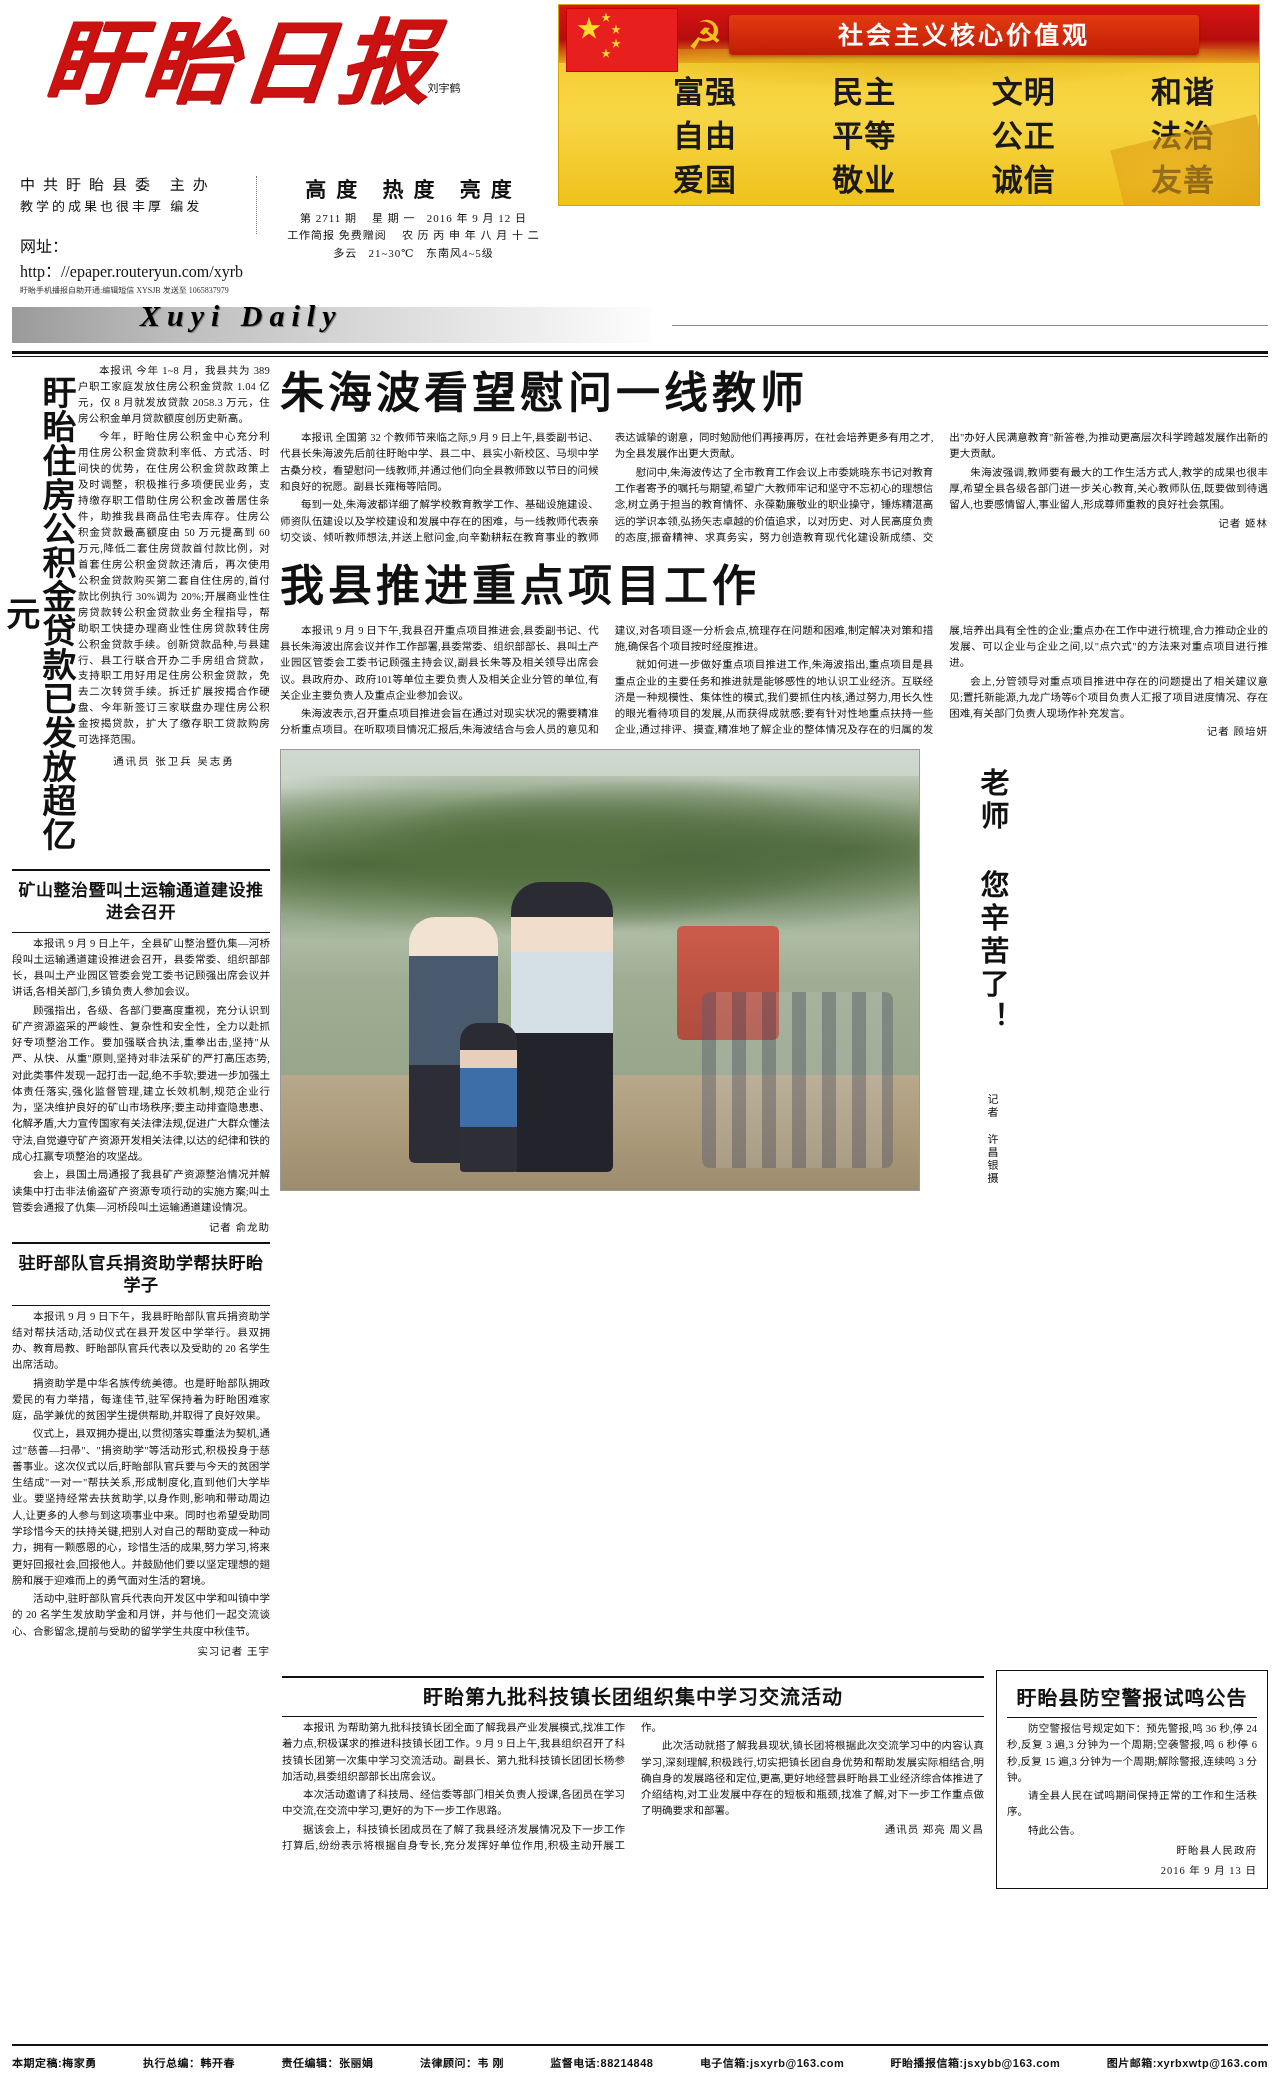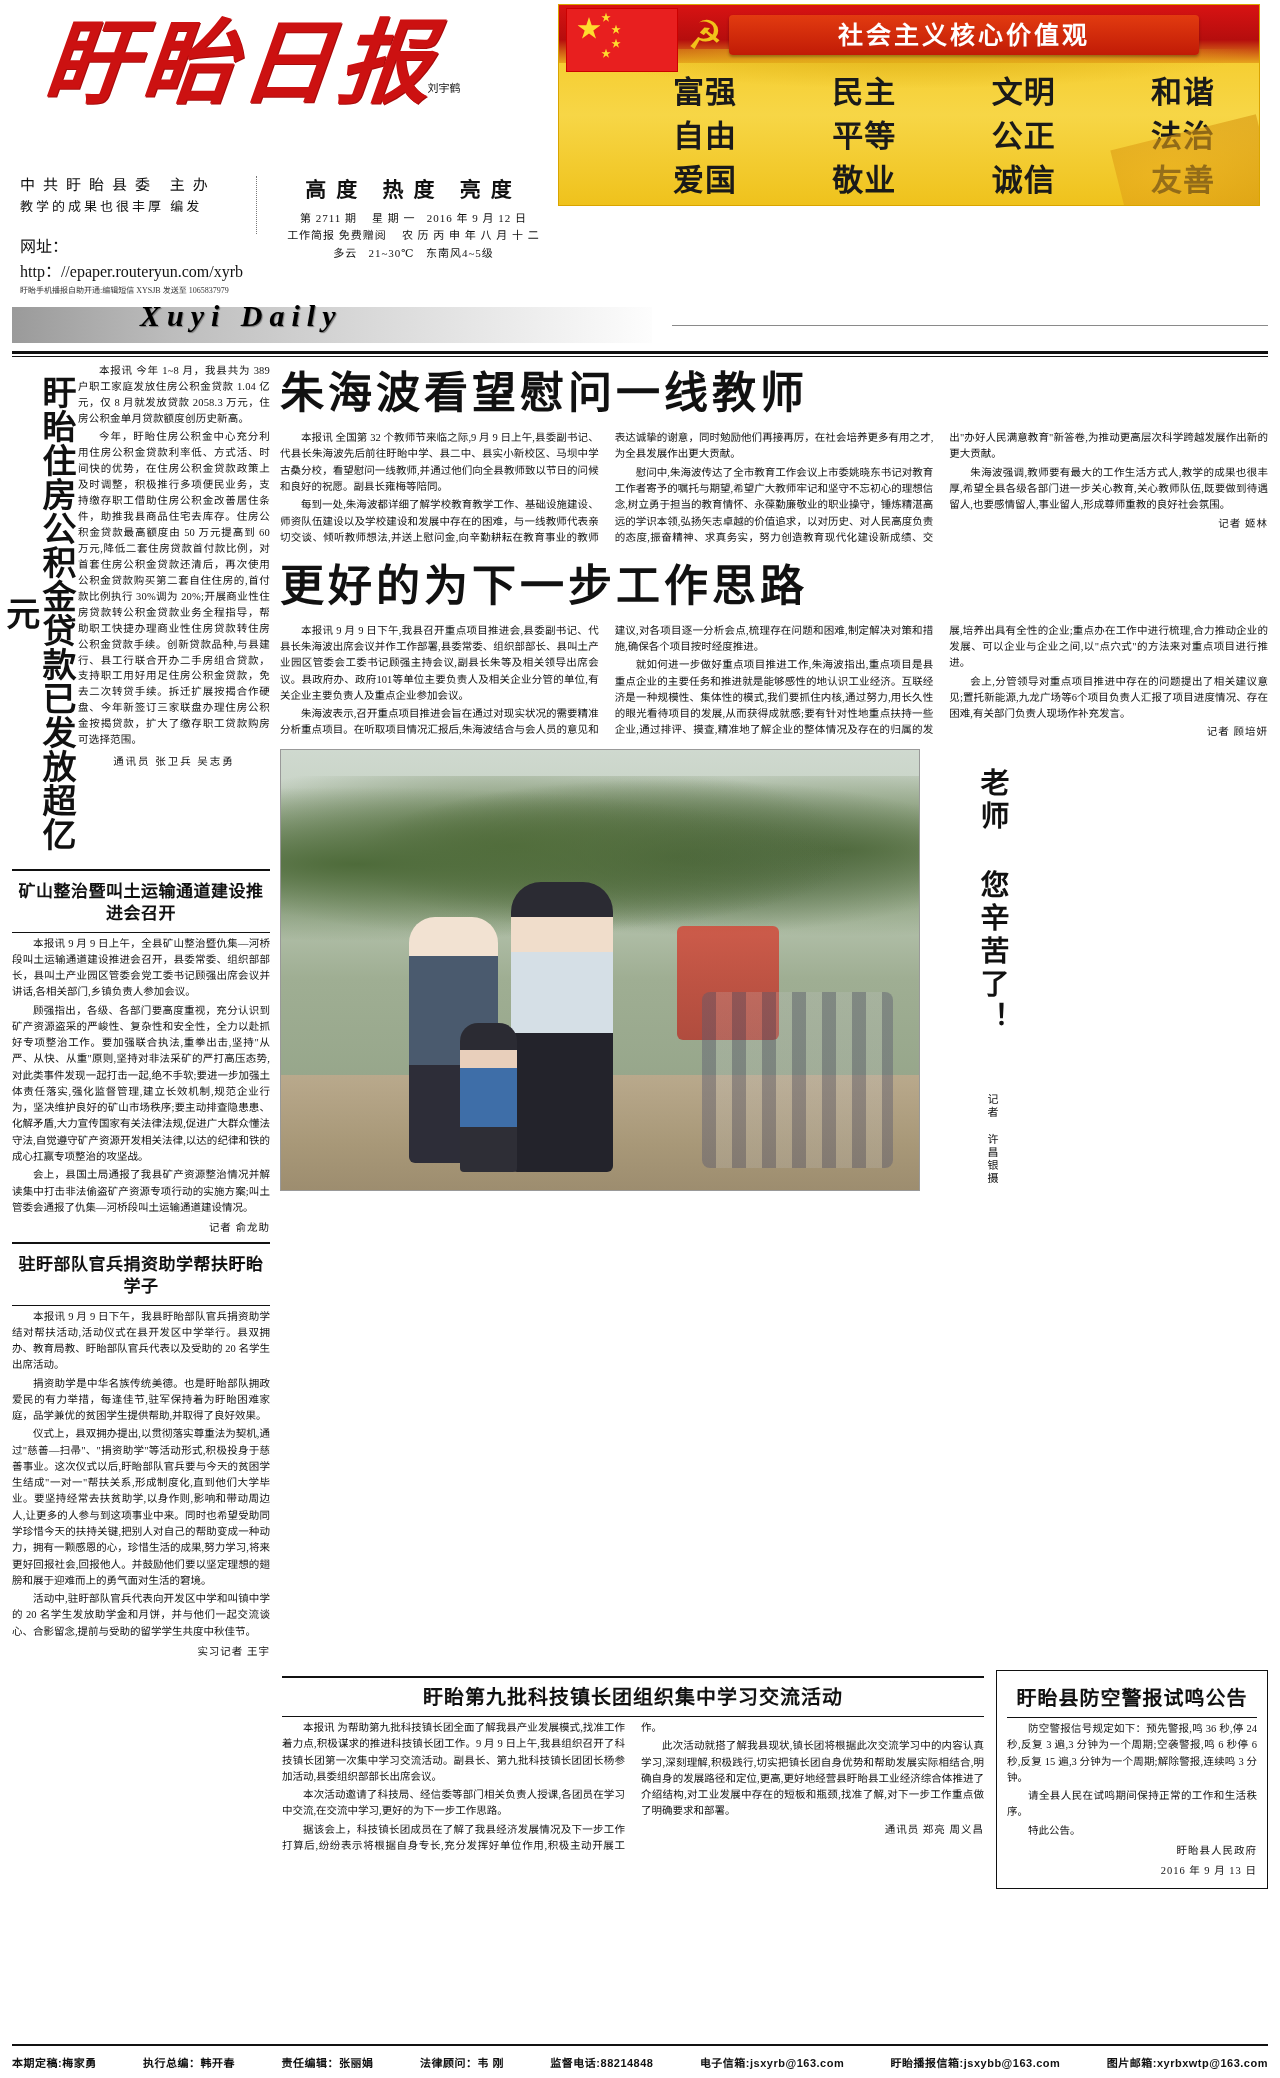--- a/index.html
+++ b/index.html
@@ -102,21 +102,21 @@
     writing-mode:vertical-rl;text-orientation:upright;height:500px;
     margin-right:4px;
   }
   .lead-body{flex:1;font-size:10.5px;line-height:1.52;text-align:justify;
              column-count:1;letter-spacing:.2px;}
   .lead-body p{margin:0 0 2px 0;text-indent:2em;}
   .byline{text-align:center;font-size:10.5px;margin-top:6px;letter-spacing:2px;}
 
   
   .sub-head{
-    font-family:Liberation Sans, sans-serif;font-weight:bold;
+    font-family:Liberation Mono, monospace;font-weight:bold;
     font-size:17px;text-align:center;letter-spacing:.5px;
     margin:10px 0 6px 0;line-height:1.3;
   }
   .rule-b{border-top:2px solid #111;margin:6px 0;}
   .rule-t{border-top:1px solid #111;margin:3px 0;}
   .art-body{font-size:10.5px;line-height:1.55;text-align:justify;}
   .art-body p{margin:0 0 2px 0;text-indent:2em;}
   .sig{text-align:right;font-size:10.5px;letter-spacing:1px;margin-top:4px;}
 
   
@@ -302,21 +302,21 @@
 
       <div class="big-head">朱海波看望慰问一线教师</div>
       <div class="cols3">
         <p>本报讯  全国第 32 个教师节来临之际,9 月 9 日上午,县委副书记、代县长朱海波先后前往盱眙中学、县二中、县实小新校区、马坝中学古桑分校，看望慰问一线教师,并通过他们向全县教师致以节日的问候和良好的祝愿。副县长雍梅等陪同。</p>
         <p>每到一处,朱海波都详细了解学校教育教学工作、基础设施建设、师资队伍建设以及学校建设和发展中存在的困难，与一线教师代表亲切交谈、倾听教师想法,并送上慰问金,向辛勤耕耘在教育事业的教师表达诚挚的谢意，同时勉励他们再接再厉，在社会培养更多有用之才,为全县发展作出更大贡献。</p>
         <p>慰问中,朱海波传达了全市教育工作会议上市委姚晓东书记对教育工作者寄予的嘱托与期望,希望广大教师牢记和坚守不忘初心的理想信念,树立勇于担当的教育情怀、永葆勤廉敬业的职业操守，锤炼精湛高远的学识本领,弘扬矢志卓越的价值追求，以对历史、对人民高度负责的态度,振奋精神、求真务实，努力创造教育现代化建设新成绩、交出"办好人民满意教育"新答卷,为推动更高层次科学跨越发展作出新的更大贡献。</p>
         <p>朱海波强调,教师要有最大的工作生活方式人,教学的成果也很丰厚,希望全县各级各部门进一步关心教育,关心教师队伍,既要做到待遇留人,也要感情留人,事业留人,形成尊师重教的良好社会氛围。</p>
         <div class="reporter">记者  姬林</div>
       </div>
 
-      <div class="big-head" style="margin-top:14px;">更好的为下一步工作思路</div>
+      <div class="big-head" style="margin-top:14px;">我县推进重点项目工作</div>
       <div class="cols3">
         <p>本报讯  9 月 9 日下午,我县召开重点项目推进会,县委副书记、代县长朱海波出席会议并作工作部署,县委常委、组织部部长、县叫土产业园区管委会工委书记顾强主持会议,副县长朱等及相关领导出席会议。县政府办、政府101等单位主要负责人及相关企业分管的单位,有关企业主要负责人及重点企业参加会议。</p>
         <p>朱海波表示,召开重点项目推进会旨在通过对现实状况的需要精准分析重点项目。在听取项目情况汇报后,朱海波结合与会人员的意见和建议,对各项目逐一分析会点,梳理存在问题和困难,制定解决对策和措施,确保各个项目按时经度推进。</p>
         <p>就如何进一步做好重点项目推进工作,朱海波指出,重点项目是县重点企业的主要任务和推进就是能够感性的地认识工业经济。互联经济是一种规模性、集体性的模式,我们要抓住内核,通过努力,用长久性的眼光看待项目的发展,从而获得成就感;要有针对性地重点扶持一些企业,通过排评、摸查,精准地了解企业的整体情况及存在的归属的发展,培养出具有全性的企业;重点办在工作中进行梳理,合力推动企业的发展、可以企业与企业之间,以"点穴式"的方法来对重点项目进行推进。</p>
         <p>会上,分管领导对重点项目推进中存在的问题提出了相关建议意见;置托新能源,九龙广场等6个项目负责人汇报了项目进度情况、存在困难,有关部门负责人现场作补充发言。</p>
         <div class="reporter">记者  顾培妍</div>
       </div>
 
       <div class="photo-block">
         <div class="photo">

